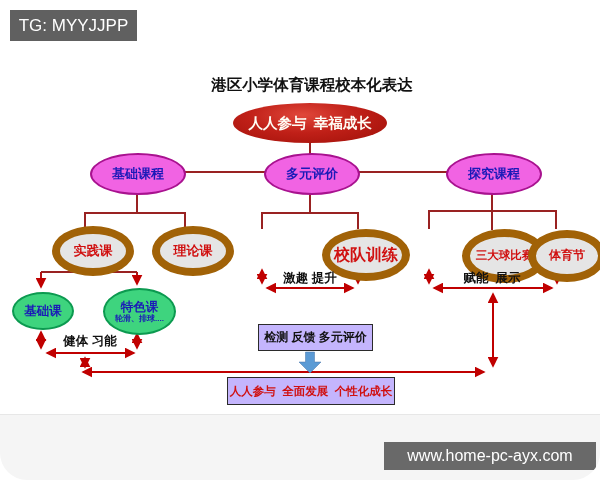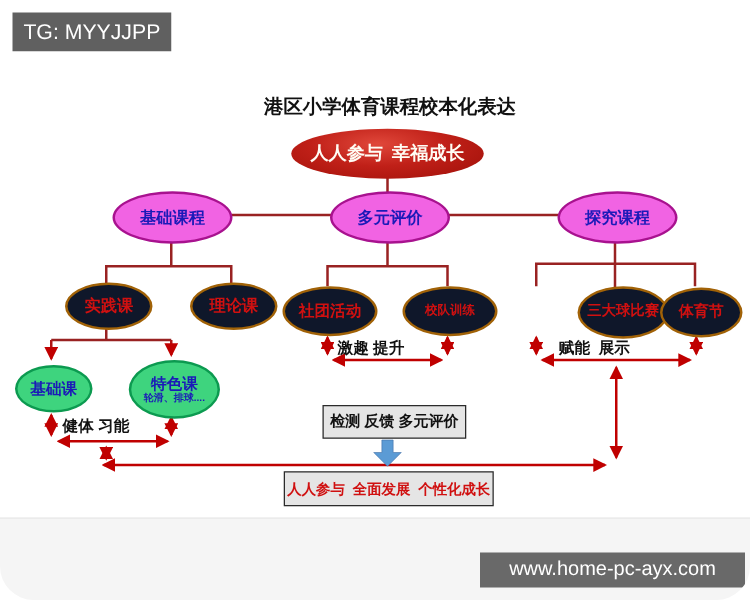--- a/index.html
+++ b/index.html
@@ -32,29 +32,29 @@
     position:absolute;z-index:3;border-radius:50%;
     display:flex;flex-direction:column;align-items:center;justify-content:center;
     font-weight:bold;text-align:center;white-space:pre;line-height:1.15;
   }
   .root{
     background:radial-gradient(ellipse at 45% 30%, #e0473a 0%, #c02018 45%, #9e0f08 100%);
     color:#fffdf5;font-size:14.5px;
     font-family:"Liberation Serif", serif;
   }
   .mag{background:#f163e3;border:2px solid #a8128f;color:#1b1ab8;font-size:13px;}
-  .yel{background:#0f172a;border:2px solid #a16207;color:#d01010;font-size:13px;}
+  .yel{background:#e5e5e5;border:8px solid #a16207;color:#d01010;font-size:13px;}
   .grn{background:#3ed47e;border:2px solid #0c9a50;color:#1b1ab8;font-size:12.5px;}
   .sub{font-size:8px;font-weight:bold;display:block;text-align:right;}
   .label{
     position:absolute;z-index:3;font-weight:bold;color:#111;font-size:12.5px;
-    text-align:left;white-space:pre;
+    text-align:center;white-space:pre;
   }
   .rbox{
-    position:absolute;z-index:3;background:#e5e5e5;border:1.5px solid #2b2b2b;
+    position:absolute;z-index:3;background:#c4b5fd;border:1.5px solid #2b2b2b;
     display:flex;align-items:center;justify-content:center;
     font-weight:bold;white-space:pre;
   }
   .rbox.eval{color:#111;font-size:12px;}
   .rbox.outcome{color:#d01010;font-size:11.5px;}
 </style>
 </head>
 <body>
 
 <div class="stage">
@@ -102,22 +102,21 @@
 
   <div class="node root" style="left:233px;top:103px;width:154px;height:40px;">人人参与  幸福成长</div>
 
   <div class="node mag" style="left:90px;top:153px;width:92px;height:38px;">基础课程</div>
   <div class="node mag" style="left:264px;top:153px;width:92px;height:38px;">多元评价</div>
   <div class="node mag" style="left:446px;top:153px;width:92px;height:38px;">探究课程</div>
 
   <div class="node yel" style="left:52px;top:226px;width:66px;height:34px;">实践课</div>
   <div class="node yel" style="left:152px;top:226px;width:66px;height:34px;">理论课</div>
 
-  <div class="node yel" style="left:226px;top:229px;width:72px;height:36px;font-size:12.5px;">社团活动</div>
-  <div class="node yel" style="left:322px;top:229px;width:72px;height:36px;font-size:10px;">校队训练</div>
+  <div class="node yel" style="left:322px;top:229px;width:72px;height:36px;font-size:16px;">校队训练</div>
 
   <div class="node yel" style="left:462px;top:229px;width:69px;height:38px;font-size:11.5px;">三大球比赛</div>
   <div class="node yel" style="left:528px;top:230px;width:62px;height:36px;font-size:12px;">体育节</div>
 
   <div class="node grn" style="left:12px;top:292px;width:58px;height:34px;text-align:right;">基础课</div>
   <div class="node grn" style="left:103px;top:288px;width:69px;height:43px;">
     <span>特色课</span>
     <span class="sub">轮滑、排球....</span>
   </div>
 

